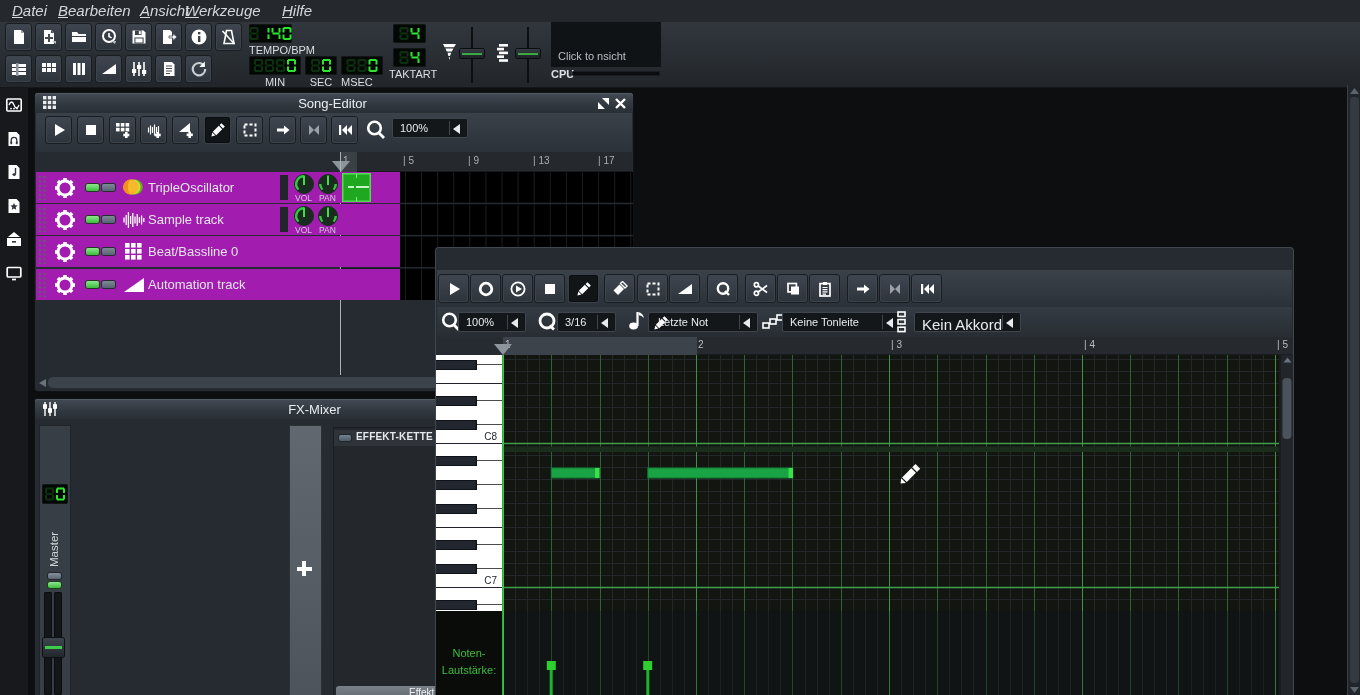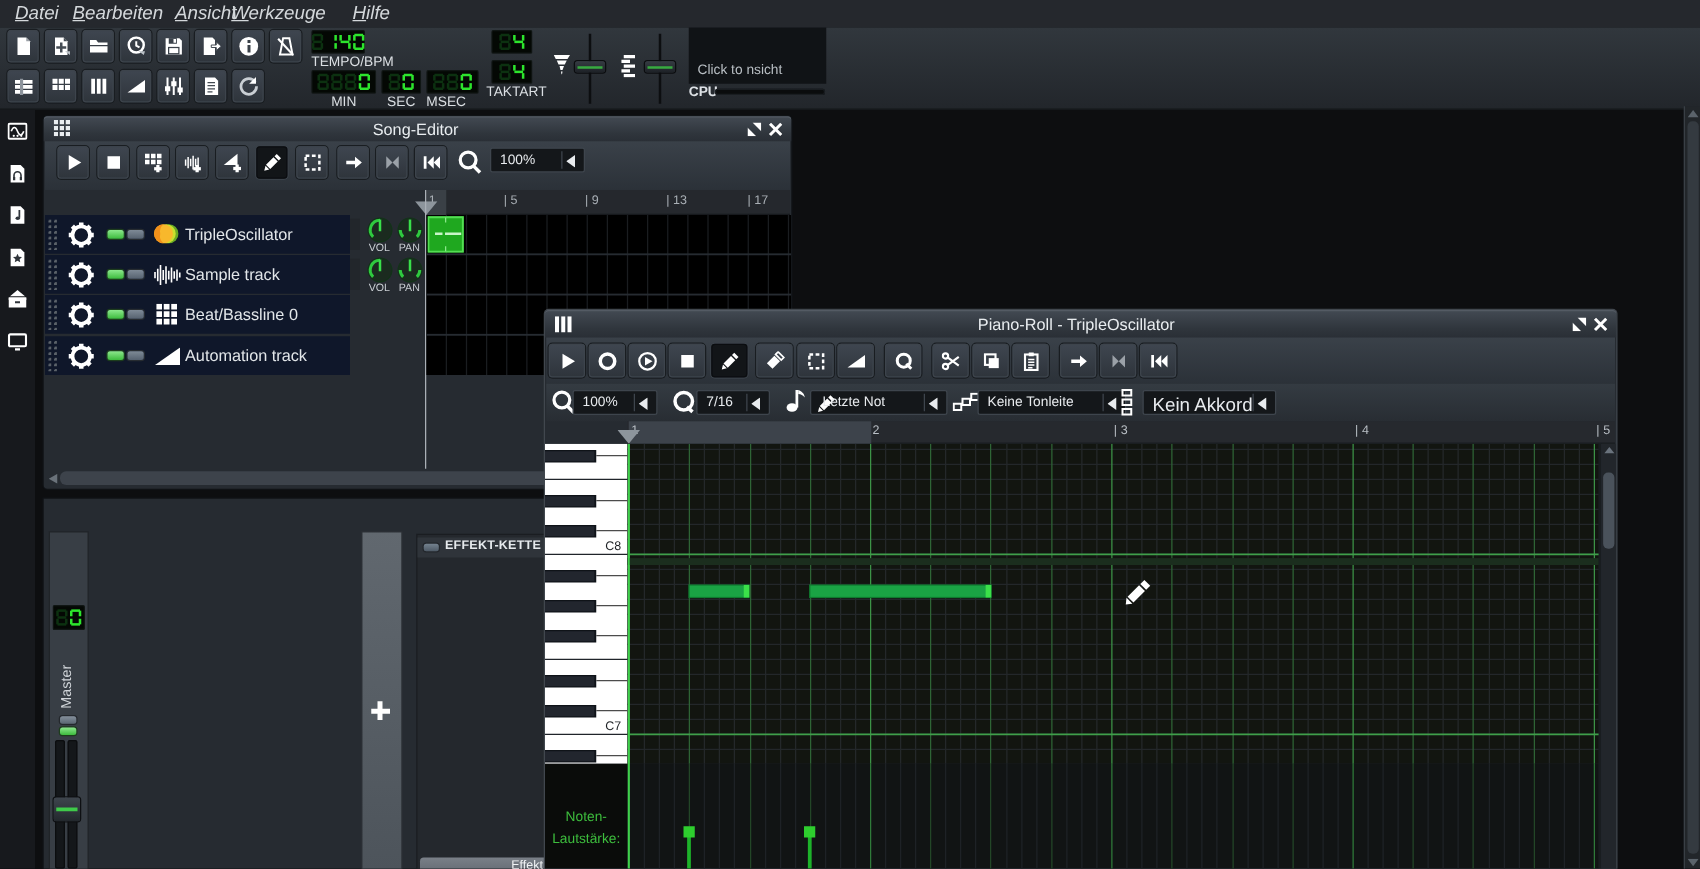--- a/index.html
+++ b/index.html
@@ -16,21 +16,21 @@
 #sidebar svg { position:absolute; left:6px; }
 .win { position:absolute; background:#262b31; box-shadow:0 0 0 1px #101316; }
 .titlebar { position:absolute; left:0; top:0; right:0; height:20px;
   background:linear-gradient(180deg,#434a53,#2f353c 70%,#2a2f36); border-radius:3px 3px 0 0;
   box-shadow:inset 0 1px 0 #545b64; }
 .titlebar .ttext { position:absolute; top:3px; width:100%; text-align:center; color:#e9edf0; font-size:13px;padding-left:23px; }
 .toolrow { position:absolute; background:linear-gradient(180deg,#3a4149,#2b3138); }
 .drop { position:absolute; background:#14171a; border:1px solid #3e454d; border-radius:2px; color:#e8ebee; }
 .dsep { position:absolute; top:2px; bottom:2px; width:1px; background:#3e454d; }
 .lbl { position:absolute; color:#dbdfe3; font-size:11px; }
-.trackrow { position:absolute; left:1px; width:244px; height:31px; background:#0f172a; }
+.trackrow { position:absolute; left:1px; width:364px; height:31px; background:#a21caf; }
 .tname { position:absolute; left:112px; top:8px; font-size:13px; color:#e2e6e9; }
 .led { position:absolute; width:13px; height:7px; border-radius:2px; }
 </style></head><body>
 <div id="menubar">
     <span style="left:12px"><u>D</u>atei</span>
     <span style="left:58px"><u>B</u>earbeiten</span>
     <span style="left:140px"><u>A</u>nsicht</span>
     <span style="left:185px"><u>W</u>erkzeuge</span>
     <span style="left:282px"><u>H</u>ilfe</span>
   </div>
@@ -620,20 +620,33 @@
       <div class="abs" style="left:14px;top:13px;width:13px;height:2px;background:#c8f5c8"></div>
       <div class="abs" style="left:13.5px;top:1px;width:1.5px;height:4px;background:#8ae88a"></div>
       <div class="abs" style="left:13.5px;top:24px;width:1.5px;height:4px;background:#8ae88a"></div>
     </div>
     <svg width="7" height="8" style="position:absolute;left:4px;top:286px">
       <path d="M7 0v8L0 4z" fill="#6a727a"></path>
     </svg>
     <div class="abs" style="left:13px;top:284px;width:420px;height:11px;background:#3d434b;border-radius:5px"></div>
   </div>
 <div class="win" id="fxmixer" style="left:35px;top:399px;width:536px;height:296px">
+    <div class="titlebar">
+      <div class="ttext" style="width:536px">FX-Mixer</div>
+      <svg width="16" height="14" style="position:absolute;left:7px;top:3px" viewBox="0 0 16 14">
+        <g stroke="#fff" stroke-width="1.4">
+          <path d="M3 0v14M8 0v14M13 0v14"></path>
+        </g>
+        <g fill="#fff">
+          <rect x="1" y="2" width="4" height="5" rx="1"></rect>
+          <rect x="6" y="6" width="4" height="5" rx="1"></rect>
+          <rect x="11" y="2" width="4" height="5" rx="1"></rect>
+        </g>
+      </svg>
+    </div>
     <div class="abs" style="left:5px;top:27px;width:30px;height:269px;background:#383e45;box-shadow:0 0 0 1px #202428">
       <svg style="position:absolute;left:2px;top:58px" width="26" height="20">
         <rect x="0.5" y="0.5" width="25" height="19" rx="1" fill="#040804" stroke="#101614"></rect>
         <rect x="4" y="3.5" width="7" height="2" fill="#0c3110"></rect>
         <rect x="3" y="4.5" width="2" height="4.5" fill="#0c3110"></rect>
         <rect x="10" y="4.5" width="2" height="4.5" fill="#0c3110"></rect>
         <rect x="4" y="9" width="7" height="2" fill="#0c3110"></rect>
         <rect x="3" y="11" width="2" height="4.5" fill="#0c3110"></rect>
         <rect x="10" y="11" width="2" height="4.5" fill="#0c3110"></rect>
         <rect x="4" y="14.5" width="7" height="2" fill="#0c3110"></rect>
@@ -663,36 +676,20 @@
       <div class="abs" style="left:0;top:2px;width:237px;height:16px;background:#2f343a">
         <div class="led" style="left:5px;top:5px;width:12px;height:6px;background:linear-gradient(180deg,#74828f,#4e5a66);box-shadow:0 0 0 1px #22262b"></div>
         <span style="position:absolute;left:22px;top:1px;font-size:10px;font-weight:bold;letter-spacing:0.2px;color:#e6eaed">EFFEKT-KETTE</span>
       </div>
       <div class="abs" style="left:2px;top:258px;width:233px;height:9px;border-radius:3px 3px 0 0;background:linear-gradient(180deg,#7a8088,#6a7078)">
         <span style="position:absolute;left:73px;top:1px;font-size:10px;color:#f0f2f4">Effekt</span>
       </div>
     </div>
   </div>
 <div class="win" id="pianoroll" style="left:436px;top:248px;width:857px;height:447px;border-radius:3px 3px 0 0;box-shadow:0 0 0 1px #41474e">
-    <div class="titlebar" style="height:22px">
-      <div class="ttext" style="top:4px;width:827px">Piano-Roll - TripleOscillator</div>
-      <svg width="14" height="13" style="position:absolute;left:8px;top:5px">
-        <g fill="#fff">
-          <rect x="0" y="0" width="3.2" height="13"></rect>
-          <rect x="5" y="0" width="3.2" height="13"></rect>
-          <rect x="10" y="0" width="3.2" height="13"></rect>
-        </g>
-      </svg>
-      <svg width="11" height="11" style="position:absolute;right:24px;top:6px">
-        <path d="M4 0h7v7zM0 4v7h7z" fill="#fff"></path>
-      </svg>
-      <svg width="11" height="11" style="position:absolute;right:7px;top:6px">
-        <path d="M1 1l9 9M10 1l-9 9" stroke="#fff" stroke-width="2.4"></path>
-      </svg>
-    </div>
     <div class="toolrow" style="left:1px;top:22px;right:1px;height:37px"></div>
     <div class="toolrow" style="left:1px;top:59px;right:1px;height:30px;background:linear-gradient(180deg,#343b42,#282d33)"></div>
     <div class="tbtn " style="left:3px;top:27px;width:29px;height:27px">
       <svg width="16" height="16" viewBox="0 0 16 16">
         <path d="M4 2l10 6-10 6z" fill="#ffffff"></path>
       </svg>
     </div>
     <div class="tbtn " style="left:35px;top:27px;width:29px;height:27px">
       <svg width="16" height="16" viewBox="0 0 16 16">
         <circle cx="8" cy="8" r="5.8" fill="none" stroke="#ffffff" stroke-width="2.8"></circle>
@@ -789,21 +786,21 @@
       <div class="dsep" style="right:17px"></div>
       <svg width="8" height="10" style="position:absolute;right:6px;top:5px">
         <path d="M7 0v10L0 5z" fill="#e8ebee"></path>
       </svg>
     </div>
     <div class="abs" style="left:100px;top:63px"><svg width="22" height="22" viewBox="0 0 22 22">
         <circle cx="11" cy="10" r="7" fill="none" stroke="#fff" stroke-width="2.8"></circle>
         <path d="M13.5 14.5l4.5 4" stroke="#fff" stroke-width="2.8"></path>
       </svg></div>
     <div class="drop" style="left:121px;top:64px;width:59px;height:20px">
-      <span style="position:absolute;left:7px;top:3px;font-size:11px">7/16</span>
+      <span style="position:absolute;left:7px;top:3px;font-size:11px">3/16</span>
       <div class="dsep" style="right:17px"></div>
       <svg width="8" height="10" style="position:absolute;right:6px;top:5px">
         <path d="M7 0v10L0 5z" fill="#e8ebee"></path>
       </svg>
     </div>
     <svg width="16" height="20" style="position:absolute;left:193px;top:62px">
       <ellipse cx="4.6" cy="16" rx="4.4" ry="3.4" fill="#fff"></ellipse>
       <rect x="7.4" y="2" width="2.2" height="14" fill="#fff"></rect>
       <path d="M9.6 2c3 1.2 5 3 5.2 6-1.4-1.8-3-2.6-5.2-2.8z" fill="#fff"></path>
     </svg>

